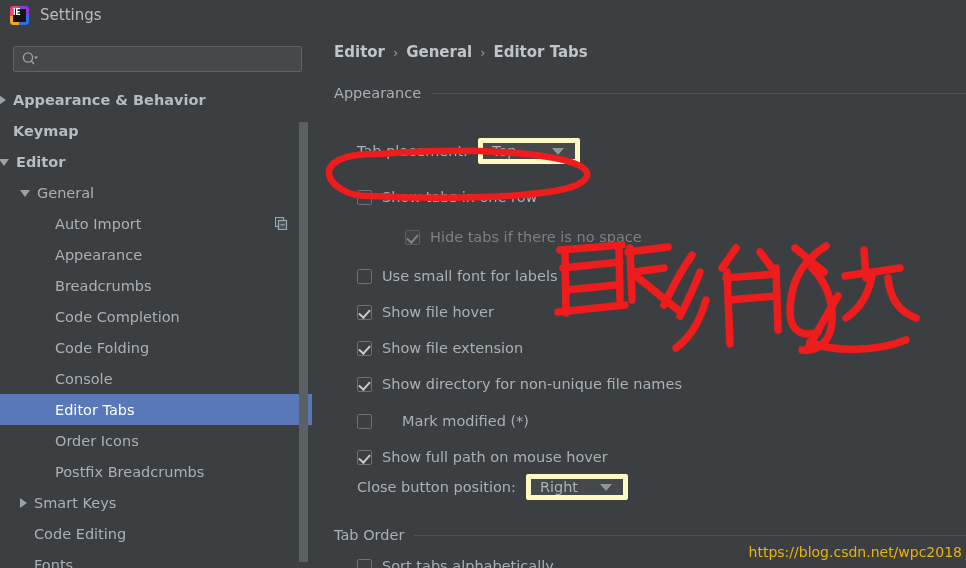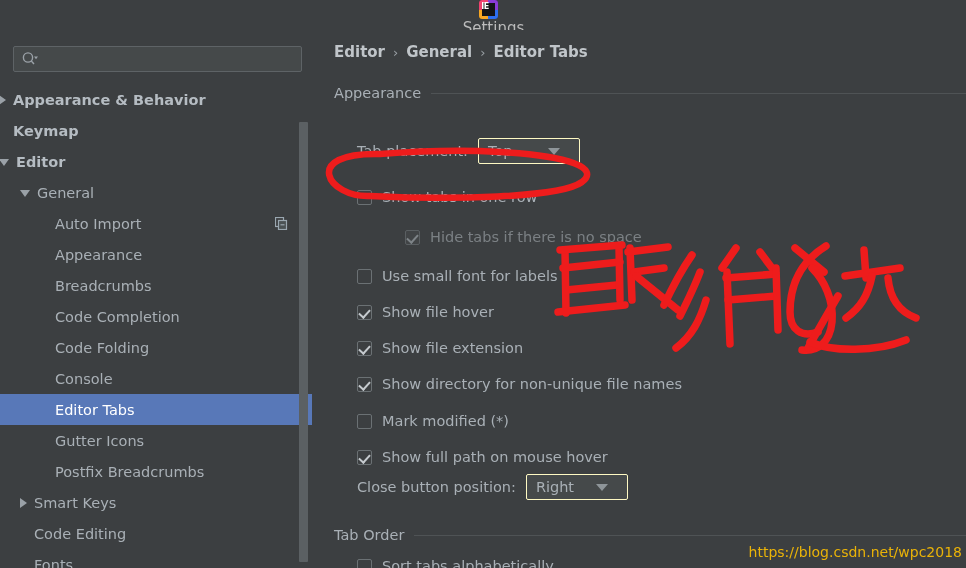--- a/index.html
+++ b/index.html
@@ -16,21 +16,20 @@
     overflow: hidden;
   }
 
   
   .titlebar {
     position: absolute; left: 0; top: 0;
     width: 966px; height: 30px;
     background: #3c3f41;
     display: flex; align-items: center;
     padding-left: 10px;
-    flex-direction: column;
   }
   .app-logo {
     width: 19px; height: 19px;
     position: relative; flex: 0 0 auto;
     border-radius: 3px;
     overflow: hidden;
     background: #1b1b1d;
   }
   .app-logo .q1 { position:absolute; left:0; top:0; width:9px; height:10px; background:#f0436f; }
   .app-logo .q2 { position:absolute; left:9px; top:0; width:10px; height:10px; background:#8a3bd6; }
@@ -176,24 +175,24 @@
     display: flex; align-items: center;
     color: #a9b0b6; font-size: 14.5px;
     white-space: nowrap;
   }
   .lbl { color: #a9b0b6; }
 
   .combo {
     margin-left: 10px;
     height: 26px;
     background: #45494a;
-    border: 1px solid #fef9c3;
+    border: 5px solid #fef9c3;
     border-radius: 2px;
     display: inline-flex; align-items: center;
-    padding: 0 8px 0 9px;
+    padding: 0 0 0 9px;
     min-width: 102px;
     justify-content: space-between;
   }
   .combo .val { color: #a9b0b6; font-size: 14.5px; }
   .combo .arrow {
     width: 0; height: 0;
     border-left: 6px solid transparent;
     border-right: 6px solid transparent;
     border-top: 7px solid #8e9599;
     margin: 0 11px 0 22px;
@@ -317,21 +316,21 @@
           <div class="tree-row level2">
             <span class="tw none"></span>
             <span class="row-label">Console</span>
           </div>
           <div class="tree-row level2 selected">
             <span class="tw none"></span>
             <span class="row-label">Editor Tabs</span>
           </div>
           <div class="tree-row level2">
             <span class="tw none"></span>
-            <span class="row-label">Gutter Icons</span>
+            <span class="row-label">Order Icons</span>
           </div>
           <div class="tree-row level2">
             <span class="tw none"></span>
             <span class="row-label">Postfix Breadcrumbs</span>
           </div>
           <div class="tree-row level1">
             <span class="tw right"></span>
             <span class="row-label">Smart Keys</span>
           </div>
           <div class="tree-row level1">
@@ -391,21 +390,21 @@
           <span class="cb-label">Show file hover</span>
         </div>
         <div class="cbrow" style="top: 310px; left: 44px; align-items: center;">
           <span class="cbox checked"></span>
           <span class="cb-label">Show file extension</span>
         </div>
         <div class="cbrow" style="top: 346px; left: 44px;">
           <span class="cbox checked"></span>
           <span class="cb-label">Show directory for non-unique file names</span>
         </div>
-        <div class="cbrow" style="top: 383px; left: 44px;">
+        <div class="cbrow" style="top: 383px; left: 44px; gap: 20px;">
           <span class="cbox"></span>
           <span class="cb-label">Mark modified (*)</span>
         </div>
         <div class="cbrow" style="top: 419px; left: 44px;">
           <span class="cbox checked"></span>
           <span class="cb-label">Show full path on mouse hover</span>
         </div>
       </div>
 
     <div class="form-row" style="left:44px; top:444px;">

